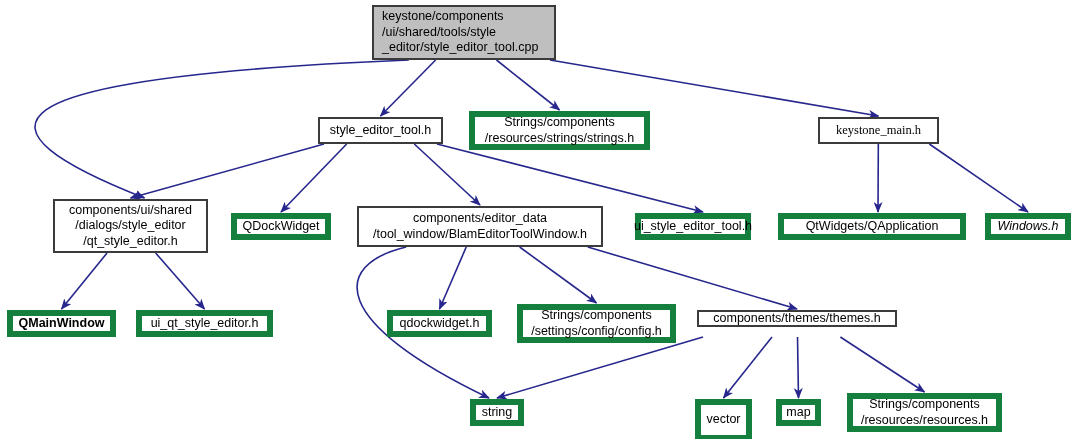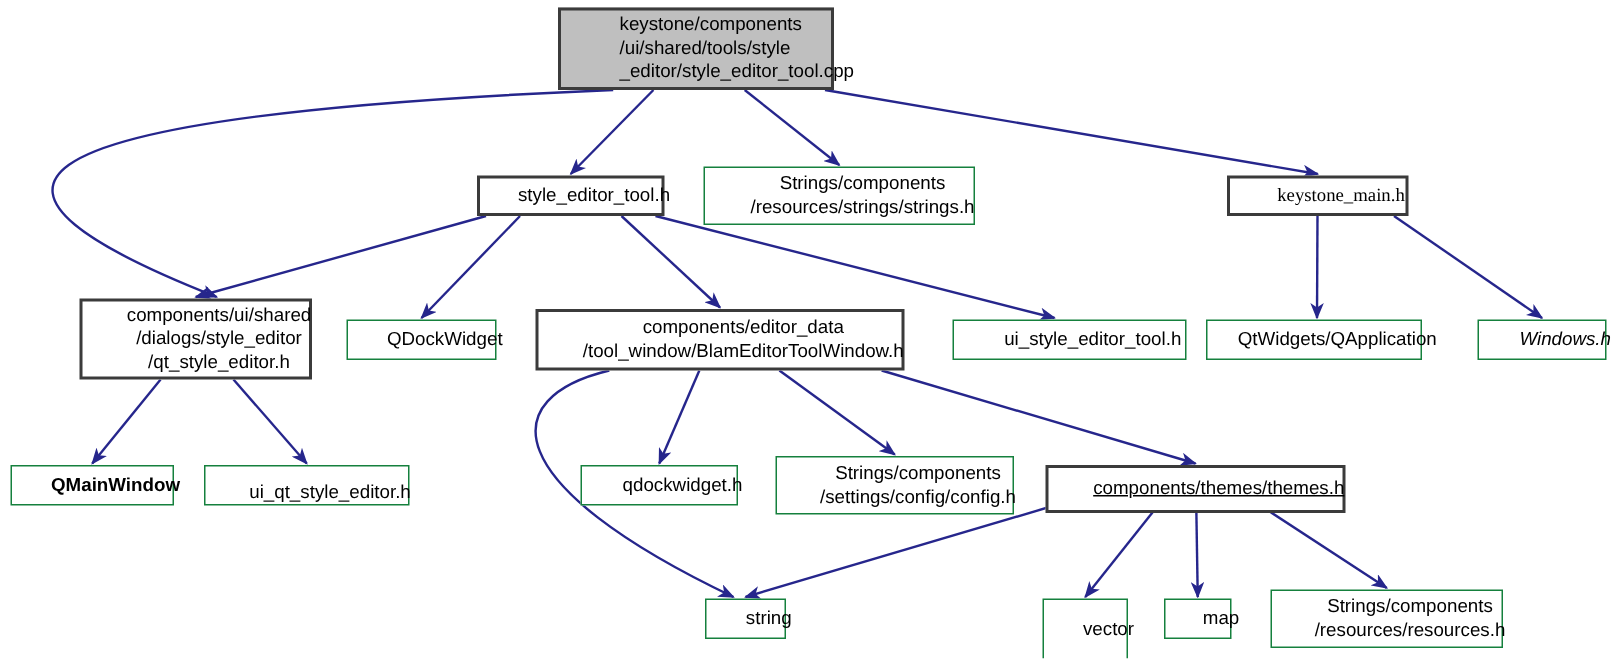--- a/index.html
+++ b/index.html
@@ -24,41 +24,40 @@
     pointer-events: none;
   }
   .node {
     position: absolute;
     box-sizing: border-box;
     display: flex;
     flex-direction: column;
     align-items: center;
     justify-content: center;
     background: #ffffff;
-    border: 1px solid #15803d;
+    border: 6px solid #15803d;
     color: #000000;
     font-size: 12.5px;
     line-height: 15.5px;
     white-space: pre;
     text-align: center;
     z-index: 2;
   }
   .node.bold {
     border: 2px solid #3b3b3b;
   }
   .node.root {
     background: #bfbfbf;
     border: 2px solid #3b3b3b;
     text-align: left;
     align-items: flex-start;
     padding-left: 8px;
   }
   .node .ln {
     display: block;
-    margin-left: 31px;
   }
 </style>
 </head>
 <body>
 
 <div id="canvas">
 
   <svg id="edges" viewBox="0 0 1077 439" xmlns="http://www.w3.org/2000/svg">
     <defs>
       <marker id="ah" markerWidth="11" markerHeight="9" refX="10" refY="4.5" orient="auto" markerUnits="userSpaceOnUse">
@@ -90,27 +89,27 @@
   </svg>
 
   <div id="node-layer">
       <div class="node root" style="left: 372px; top: 5px; width: 184px; height: 55px;"><span class="ln">keystone/components</span><span class="ln">/ui/shared/tools/style</span><span class="ln">_editor/style_editor_tool.cpp</span></div>
       <div class="node bold" style="left: 318px; top: 117px; width: 125px; height: 27px; text-align: right;"><span class="ln">style_editor_tool.h</span></div>
       <div class="node" style="left: 469px; top: 111px; width: 181px; height: 39px;"><span class="ln">Strings/components</span><span class="ln">/resources/strings/strings.h</span></div>
       <div class="node bold" style="left: 818px; top: 117px; width: 121px; height: 27px; font-family: Liberation Serif, serif;"><span class="ln">keystone_main.h</span></div>
       <div class="node bold" style="left: 53px; top: 199px; width: 155px; height: 54px;"><span class="ln">components/ui/shared</span><span class="ln">/dialogs/style_editor</span><span class="ln">/qt_style_editor.h</span></div>
       <div class="node" style="left: 231px; top: 213px; width: 100px; height: 27px;"><span class="ln">QDockWidget</span></div>
       <div class="node bold" style="left: 357px; top: 206px; width: 246px; height: 41px;"><span class="ln">components/editor_data</span><span class="ln">/tool_window/BlamEditorToolWindow.h</span></div>
-      <div class="node" style="left: 635px; top: 213px; width: 156px; height: 27px;"><span class="ln">ui_style_editor_tool.h</span></div>
-      <div class="node" style="left: 804px; top: 213px; width: 144px; height: 27px;"><span class="ln">QtWidgets/QApplication</span></div>
+      <div class="node" style="left: 635px; top: 213px; width: 116px; height: 27px;"><span class="ln">ui_style_editor_tool.h</span></div>
+      <div class="node" style="left: 778px; top: 213px; width: 188px; height: 27px;"><span class="ln">QtWidgets/QApplication</span></div>
       <div class="node" style="left: 985px; top: 213px; width: 86px; height: 27px; font-style: italic;"><span class="ln">Windows.h</span></div>
       <div class="node" style="left: 7px; top: 310px; width: 109px; height: 27px; font-weight: bold;"><span class="ln">QMainWindow</span></div>
       <div class="node" style="left: 136px; top: 310px; width: 137px; height: 27px; justify-content: flex-end;"><span class="ln">ui_qt_style_editor.h</span></div>
       <div class="node" style="left: 387px; top: 310px; width: 105px; height: 27px;"><span class="ln">qdockwidget.h</span></div>
       <div class="node" style="left: 517px; top: 304px; width: 159px; height: 39px;"><span class="ln">Strings/components</span><span class="ln">/settings/config/config.h</span></div>
-      <div class="node bold" style="left: 697px; top: 310px; width: 200px; height: 32px; text-decoration: underline;"><span class="ln">components/themes/themes.h</span></div>
+      <div class="node bold" style="left: 697px; top: 310px; width: 200px; height: 17px;"><span class="ln">components/themes/themes.h</span></div>
       <div class="node" style="left: 470px; top: 399px; width: 54px; height: 27px; justify-content: center;"><span class="ln">string</span></div>
       <div class="node" style="left: 695px; top: 399px; width: 57px; height: 42px;"><span class="ln">vector</span></div>
       <div class="node" style="left: 776px; top: 399px; width: 45px; height: 27px;"><span class="ln">map</span></div>
       <div class="node" style="left: 847px; top: 393px; width: 155px; height: 39px;"><span class="ln">Strings/components</span><span class="ln">/resources/resources.h</span></div>
     </div>
 
 </div>
 
 </body></html>

